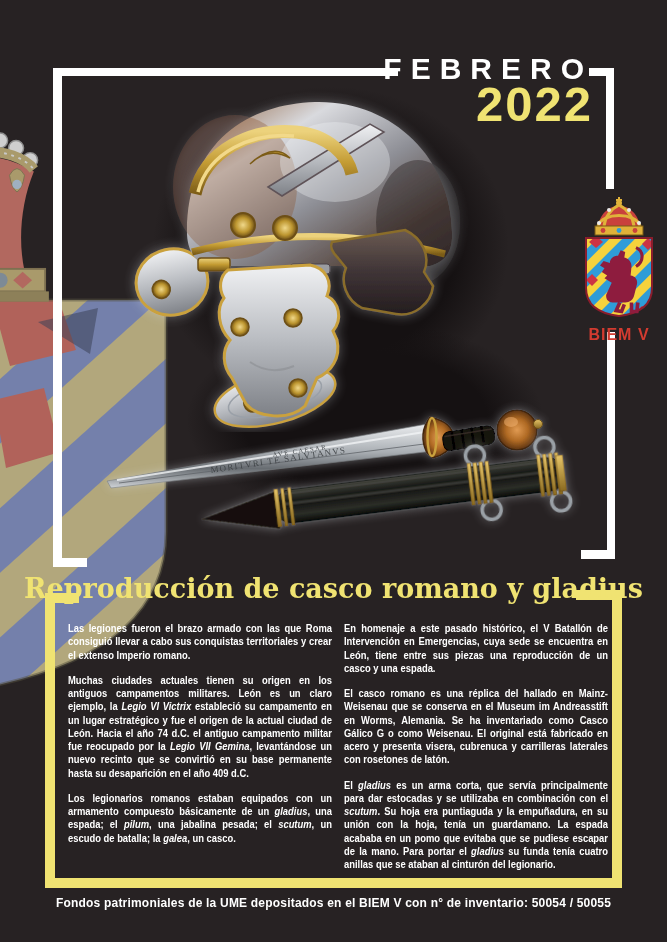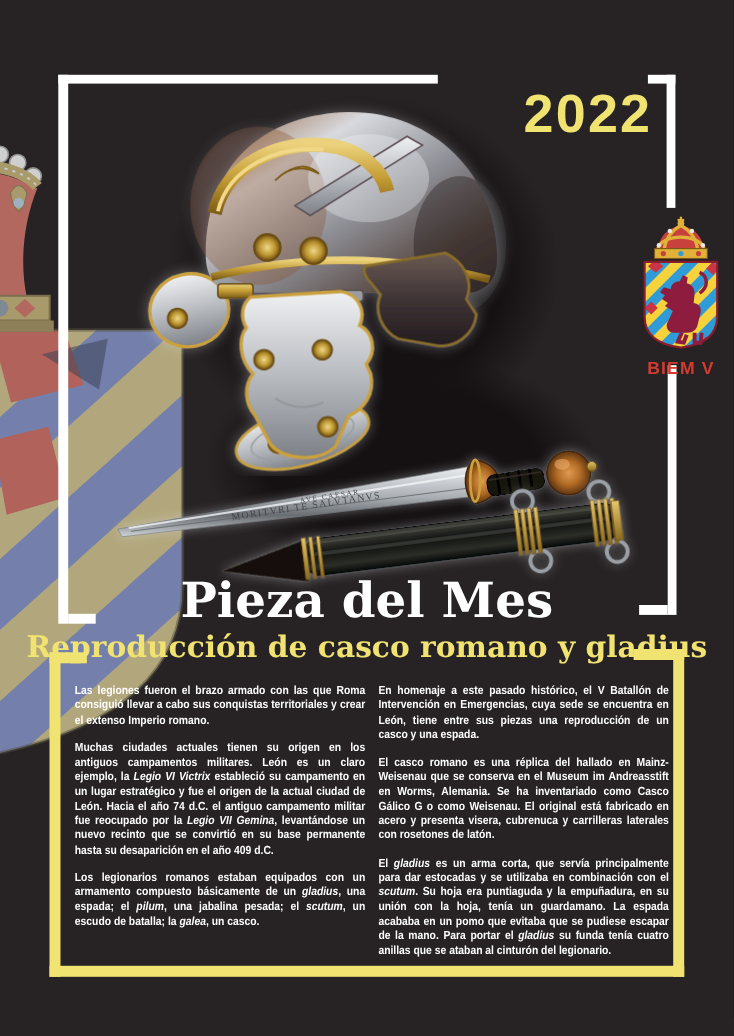--- a/index.html
+++ b/index.html
@@ -116,20 +116,21 @@
   <div class="blob blob2"></div>
 
   <div class="wseg" style="left:53px;top:68px;width:345px;height:8px;"></div>
   <div class="wseg" style="left:589px;top:68px;width:25px;height:8px;"></div>
   <div class="wseg" style="left:606px;top:68px;width:8px;height:121px;"></div>
   <div class="wseg" style="left:607px;top:332px;width:8px;height:227px;"></div>
   <div class="wseg" style="left:581px;top:550px;width:26px;height:9px;"></div>
   <div class="wseg" style="left:53px;top:68px;width:9px;height:499px;"></div>
   <div class="wseg" style="left:62px;top:558px;width:25px;height:9px;"></div>
 
+  <div class="month">FEBRERO</div>
   <div class="year">2022</div>
 
   <svg class="crest" viewBox="0 0 86 154">
     <defs>
       <pattern id="crestStripes" width="18" height="18" patternUnits="userSpaceOnUse" patternTransform="rotate(45 0 0)">
         <rect width="18" height="18" fill="#2f9cd8"></rect>
         <rect width="9" height="18" fill="#f6d23c"></rect>
       </pattern>
       <clipPath id="crestClip">
         <path d="M10,42 H76 V92 Q76,116 43,120 Q10,116 10,92 Z"></path>
@@ -325,28 +326,28 @@
       </g>
     </g>
   </svg>
 
   <div class="yseg" style="left:45px;top:593px;width:10px;height:295px;"></div>
   <div class="yseg" style="left:612px;top:590px;width:10px;height:298px;"></div>
   <div class="yseg" style="left:45px;top:878px;width:577px;height:10px;"></div>
   <div class="yseg" style="left:45px;top:593px;width:34px;height:10px;"></div>
   <div class="yseg" style="left:576px;top:590px;width:46px;height:10px;"></div>
 
-  <div class="main-title">Pieza del Mes</div>
   <div class="subtitle">Reproducción de casco romano y gladius</div>
 
   <div class="col col-left">
       <p>Las legiones fueron el brazo armado con las que Roma consiguió llevar a cabo sus conquistas territoriales y crear el extenso Imperio romano.</p>
       <p>Muchas ciudades actuales tienen su origen en los antiguos campamentos militares. León es un claro ejemplo, la <i>Legio VI Victrix</i> estableció su campamento en un lugar estratégico y fue el origen de la actual ciudad de León. Hacia el año 74 d.C. el antiguo campamento militar fue reocupado por la <i>Legio VII Gemina</i>, levantándose un nuevo recinto que se convirtió en su base permanente hasta su desaparición en el año 409 d.C.</p>
       <p>Los legionarios romanos estaban equipados con un armamento compuesto básicamente de un <i>gladius</i>, una espada;  el <i>pilum</i>, una jabalina pesada; el <i>scutum</i>, un escudo de batalla; la <i>galea</i>, un casco.</p>
     </div>
   <div class="col col-right">
       <p>En homenaje a este pasado histórico, el V Batallón de Intervención en Emergencias, cuya sede se encuentra en León, tiene entre sus piezas una reproducción de un casco y una espada.</p>
       <p>El casco romano es una réplica del hallado en Mainz-Weisenau que se conserva en el Museum im Andreasstift en Worms, Alemania. Se ha inventariado como Casco Gálico G o como Weisenau. El original está fabricado en acero y presenta visera, cubrenuca y carrilleras laterales con rosetones de latón.</p>
       <p>El <i>gladius</i> es un arma corta, que servía principalmente para dar estocadas y se utilizaba en combinación con el <i>scutum</i>. Su hoja era puntiaguda y la empuñadura, en su unión con la hoja, tenía un guardamano. La espada acababa en un pomo que evitaba que se pudiese escapar de la mano. Para portar el <i>gladius</i> su funda tenía cuatro anillas que se ataban al cinturón del legionario.</p>
     </div>
 
+  <div class="footer">Fondos patrimoniales de la UME depositados en el BIEM V con n° de inventario: 50054 / 50055</div>
 
 </div>
 
 </body></html>

